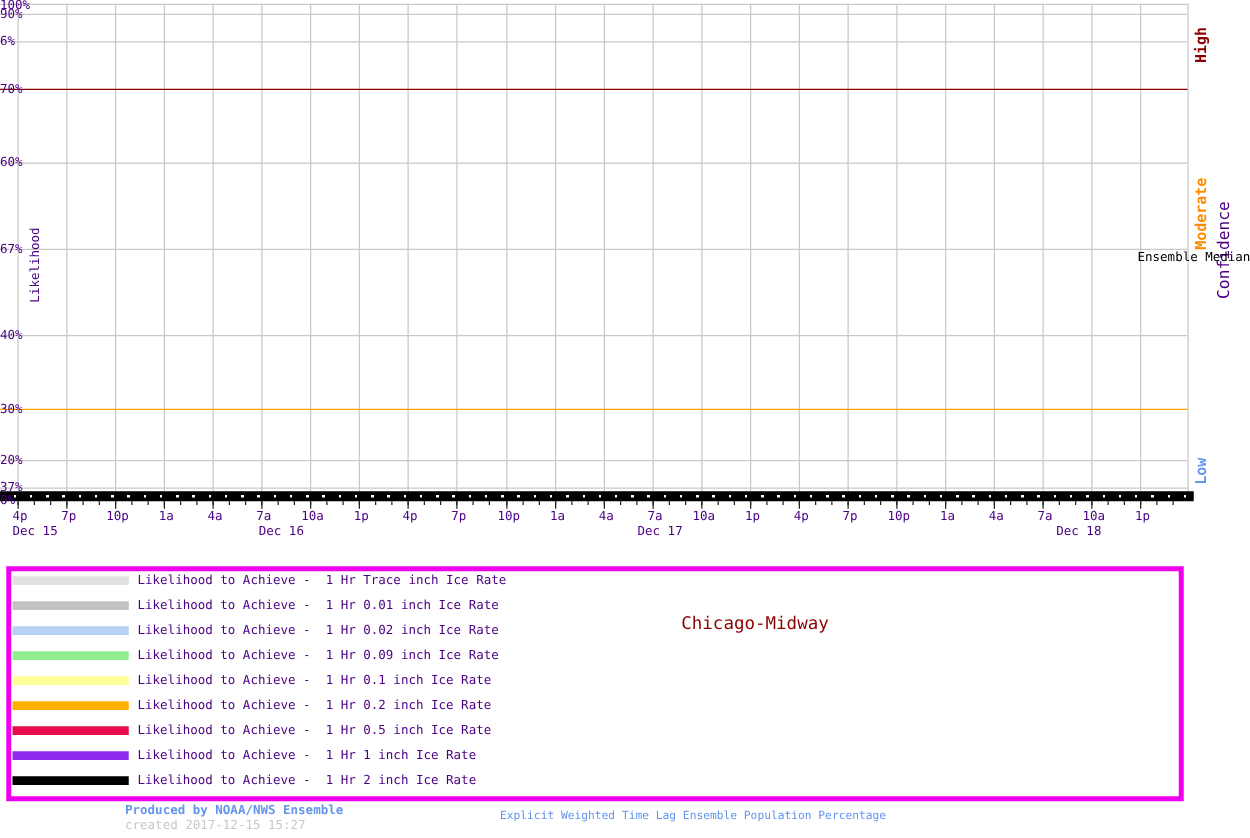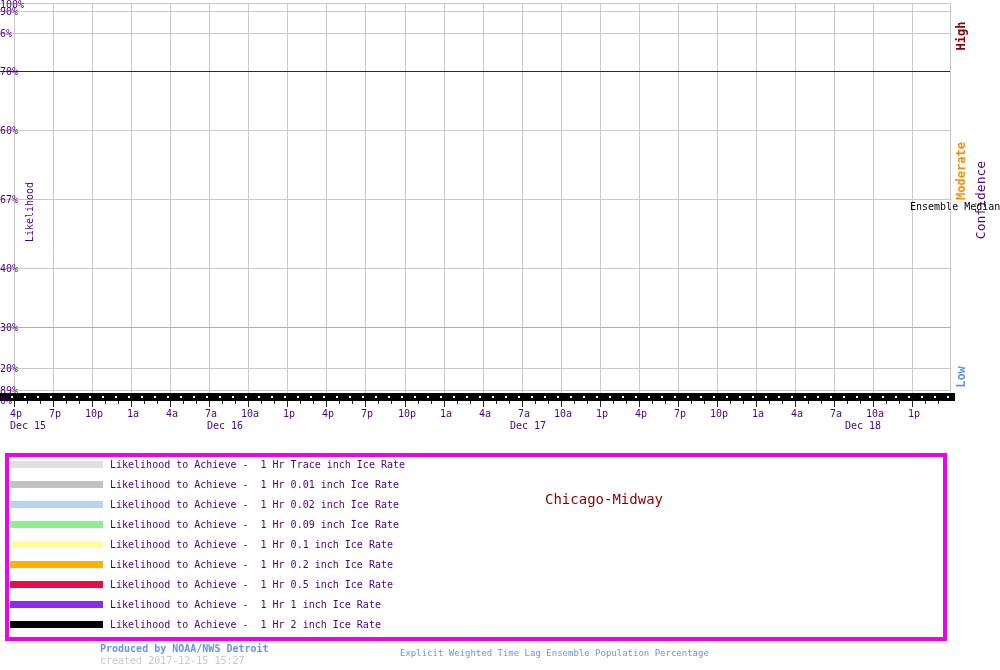--- a/index.html
+++ b/index.html
@@ -52,21 +52,21 @@
       <div class="abs ytick" style="left: 0px; top: 126px;">60%</div>
       <div class="abs hgrid" style="left: 0px; top: 199px; width: 950px; background: rgb(201, 201, 201);"></div>
       <div class="abs ytick" style="left: 0px; top: 195px;">67%</div>
       <div class="abs hgrid" style="left: 0px; top: 268px; width: 950px; background: rgb(201, 201, 201);"></div>
       <div class="abs ytick" style="left: 0px; top: 264px;">40%</div>
       <div class="abs refline" style="left: 0px; top: 327px; width: 950px; background: rgb(255, 165, 0);"></div>
       <div class="abs ytick" style="left: 0px; top: 323px;">30%</div>
       <div class="abs hgrid" style="left: 0px; top: 368px; width: 950px; background: rgb(201, 201, 201);"></div>
       <div class="abs ytick" style="left: 0px; top: 364px;">20%</div>
       <div class="abs hgrid" style="left: 0px; top: 390px; width: 950px; background: rgb(201, 201, 201);"></div>
-      <div class="abs ytick" style="left: 0px; top: 386px;">89%</div>
+      <div class="abs ytick" style="left: 0px; top: 386px;">37%</div>
       <div class="abs ytick" style="left: 0px; top: 396px;">0%</div>
       <div class="abs vgrid" style="left: 14px; top: 3px; height: 397px;"></div>
       <div class="abs tickmark" style="left: 14px; top: 401px; height: 6px;"></div>
       <div class="abs xtick" style="left: 16px; top: 409px;">4p</div>
       <div class="abs vgrid" style="left: 53px; top: 3px; height: 397px;"></div>
       <div class="abs tickmark" style="left: 53px; top: 401px; height: 6px;"></div>
       <div class="abs xtick" style="left: 55px; top: 409px;">7p</div>
       <div class="abs vgrid" style="left: 92px; top: 3px; height: 397px;"></div>
       <div class="abs tickmark" style="left: 92px; top: 401px; height: 6px;"></div>
       <div class="abs xtick" style="left: 94px; top: 409px;">10p</div>
@@ -239,17 +239,17 @@
       <div class="abs sw-lbl" style="top: 560px;">Likelihood to Achieve -  1 Hr 0.2 inch Ice Rate</div>
       <div class="abs sw" style="top: 581px; background: rgb(230, 13, 74);"></div>
       <div class="abs sw-lbl" style="top: 580px;">Likelihood to Achieve -  1 Hr 0.5 inch Ice Rate</div>
       <div class="abs sw" style="top: 601px; background: rgb(140, 43, 238);"></div>
       <div class="abs sw-lbl" style="top: 600px;">Likelihood to Achieve -  1 Hr 1 inch Ice Rate</div>
       <div class="abs sw" style="top: 621px; background: rgb(0, 0, 0);"></div>
       <div class="abs sw-lbl" style="top: 620px;">Likelihood to Achieve -  1 Hr 2 inch Ice Rate</div>
     </div>
   <div class="abs station">Chicago-Midway</div>
 
-  <div class="abs foot-prod">Produced by NOAA/NWS Detroit</div>
+  <div class="abs foot-prod">Produced by NOAA/NWS Ensemble</div>
   <div class="abs foot-created">created 2017-12-15 15:27</div>
   <div class="abs foot-method">Explicit Weighted Time Lag Ensemble Population Percentage</div>
 
 </div>
 
 </body></html>

